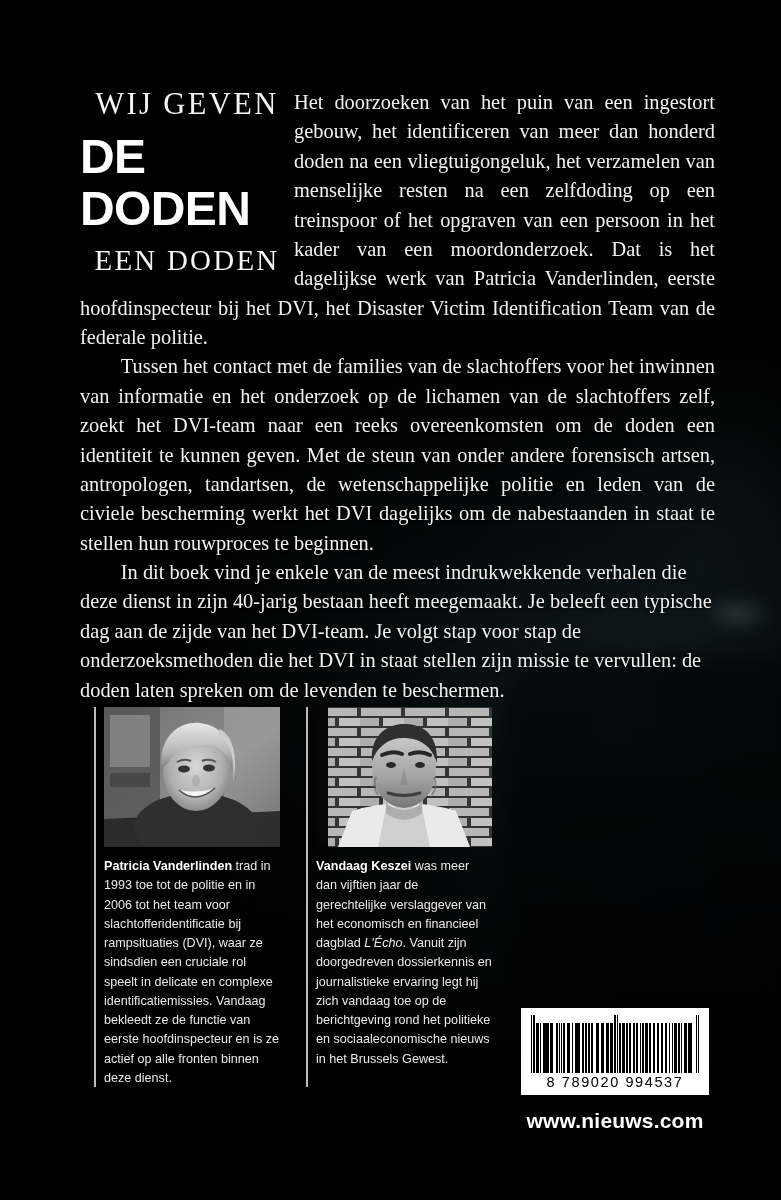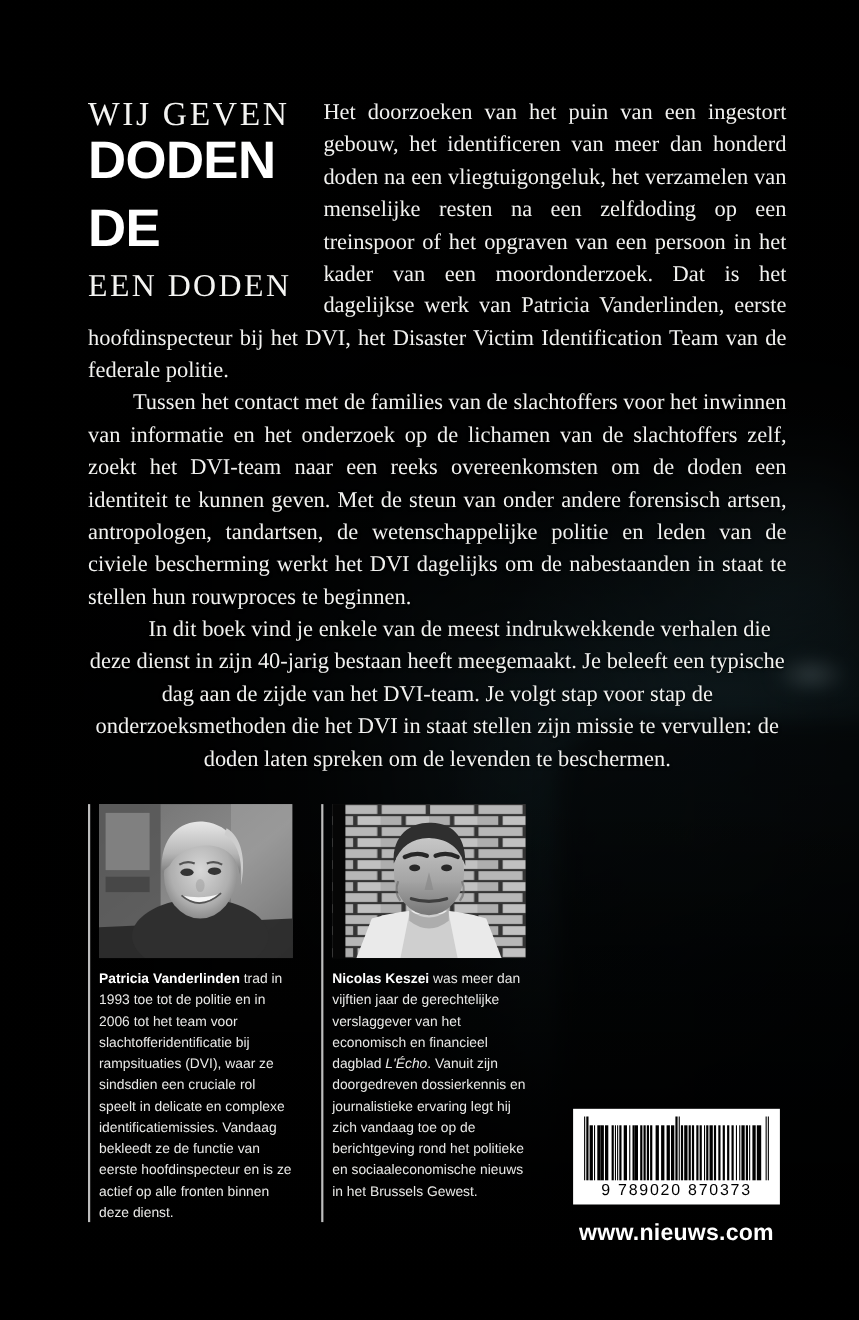--- a/index.html
+++ b/index.html
@@ -62,20 +62,21 @@
     shape-outside:inset(0);
   }
   .t-line-thin{
     font-family:"Liberation Serif", serif;
     font-weight:400;
     font-size:30.5px;
     letter-spacing:2.4px;
     color:#f4f4f2;
     line-height:1.06;
     white-space:nowrap;
+    text-align:center;
   }
   .t-line-bold{
     font-family:"Liberation Sans", sans-serif;
     font-weight:700;
     font-size:48px;
     letter-spacing:-0.6px;
     color:#ffffff;
     line-height:1.03;
     white-space:nowrap;
   }
@@ -88,29 +89,30 @@
     padding:88px 66px 0 80px;
     color:#f2f2f0;
     font-size:20.4px;
     line-height:1.44;
     text-align:justify;
     text-justify:inter-word;
     hyphens:none;
     text-shadow:0 1px 3px rgba(0,0,0,.9);
   }
   .blurb p + p { text-indent:2.0em; }
-  .blurb p:last-child { text-align:center; }
+  .blurb p:last-child { text-align:left; }
 
   
   .authors{
     position:absolute;
-    left:80px; top:731px;
+    left:80px; top:707px;
     width:412px; height:390px;
     display:flex;
     gap:0;
+    justify-content:flex-end;
   }
   .author-col{
     width:186px;
     position:relative;
     padding-left:10px;
   }
   .author-col + .author-col{ margin-left:26px; }
   .author-rule{
     position:absolute; left:0; top:0; bottom:10px;
     width:2px;
@@ -177,22 +179,22 @@
   <div class="bg-layer bg-teal-soft"></div>
   <div class="bg-dark-shape"></div>
   <div class="bg-highlight"></div>
   <div class="bg-layer bg-vignette"></div>
   <div class="bg-layer bg-bottomfade"></div>
 
   <div id="content">
 
     <div class="title-block">
       <div class="t-line-thin">WIJ GEVEN</div>
+      <div class="t-line-bold t-de">DE</div>
       <div class="t-line-bold t-doden">DODEN</div>
-      <div class="t-line-bold t-de">DE</div>
       <div class="t-line-thin t-een">EEN DODEN</div>
     </div>
 
     <div class="blurb">
       <p>Het doorzoeken van het puin van een ingestort gebouw, het identificeren van meer dan honderd doden na een vliegtuigongeluk, het verzamelen van menselijke resten na een zelfdoding op een treinspoor of het opgraven van een persoon in het kader van een moordonderzoek. Dat is het dagelijkse werk van Patricia Vanderlinden, eerste hoofdinspecteur bij het DVI, het Disaster Victim Identification Team van de federale politie.</p>
       <p>Tussen het contact met de families van de slachtoffers voor het inwinnen van informatie en het onderzoek op de lichamen van de slachtoffers zelf, zoekt het DVI-team naar een reeks overeenkomsten om de doden een identiteit te kunnen geven. Met de steun van onder andere forensisch artsen, antropologen, tandartsen, de wetenschappelijke politie en leden van de civiele bescherming werkt het DVI dagelijks om de nabestaanden in staat te stellen hun rouwproces te beginnen.</p>
       <p>In dit boek vind je enkele van de meest indrukwekkende verhalen die deze dienst in zijn 40-jarig bestaan heeft meegemaakt. Je beleeft een typische dag aan de zijde van het DVI-team. Je volgt stap voor stap de onderzoeksmethoden die het DVI in staat stellen zijn missie te vervullen: de doden laten spreken om de levenden te beschermen.</p>
     </div>
 
     <div class="authors">
@@ -270,21 +272,21 @@
             <path d="M94 47 q10 -4 20 1" stroke="#2e2b28" stroke-width="4" fill="none" stroke-linecap="round"></path>
             <ellipse cx="75" cy="58" rx="5" ry="3" fill="#2f2c29"></ellipse>
             <ellipse cx="104" cy="58" rx="5" ry="3" fill="#2f2c29"></ellipse>
             <path d="M88 62 l-4 16 l8 0 Z" fill="#8e877f" opacity=".7"></path>
             <path d="M72 86 q16 5 32 0" stroke="#45403b" stroke-width="3" fill="none" stroke-linecap="round"></path>
             <path d="M60 70 q-4 10 2 18" stroke="#6d665f" stroke-width="2" fill="none" opacity=".6"></path>
             <path d="M118 70 q4 10 -2 18" stroke="#6d665f" stroke-width="2" fill="none" opacity=".6"></path>
           </svg>
         </div>
         <div class="bio">
-          <b>Nicolas Keszei</b><span> was meer dan vijftien jaar de gerechtelijke verslaggever van het economisch en financieel dagblad </span><i>L'Écho</i><span>. Vanuit zijn doorgedreven dossierkennis en journalistieke ervaring legt hij zich vandaag toe op de berichtgeving rond het politieke en sociaaleconomische nieuws in het Brussels Gewest.</span>
+          <b>Vandaag Keszei</b><span> was meer dan vijftien jaar de gerechtelijke verslaggever van het economisch en financieel dagblad </span><i>L'Écho</i><span>. Vanuit zijn doorgedreven dossierkennis en journalistieke ervaring legt hij zich vandaag toe op de berichtgeving rond het politieke en sociaaleconomische nieuws in het Brussels Gewest.</span>
         </div>
       </div>
 
     </div>
 
     <div class="barcode-wrap">
       <div class="barcode">
         <div class="bars" id="bars">
             <span style="width: 1.4px; height: 58px;"></span>
             <span style="width: 1.4px; height: 1px; background: transparent;"></span>
@@ -377,19 +379,19 @@
             <span style="width: 1.8px; height: 1px; background: transparent;"></span>
             <span style="width: 3.6px; height: 50px;"></span>
             <span style="width: 1.8px; height: 1px; background: transparent;"></span>
             <span style="width: 3.6px; height: 50px;"></span>
             <span style="width: 2.7px; height: 1px; background: transparent;"></span>
             <span style="width: 2.2px; height: 1px; background: transparent;"></span>
             <span style="width: 1.4px; height: 58px;"></span>
             <span style="width: 1.4px; height: 1px; background: transparent;"></span>
             <span style="width: 1.4px; height: 58px;"></span>
           </div>
-        <div class="barnum">9 789020 870373</div>
+        <div class="barnum">8 789020 994537</div>
       </div>
       <div class="publisher">www.nieuws.com</div>
     </div>
 
   </div>
 </div>
 
 </body></html>

